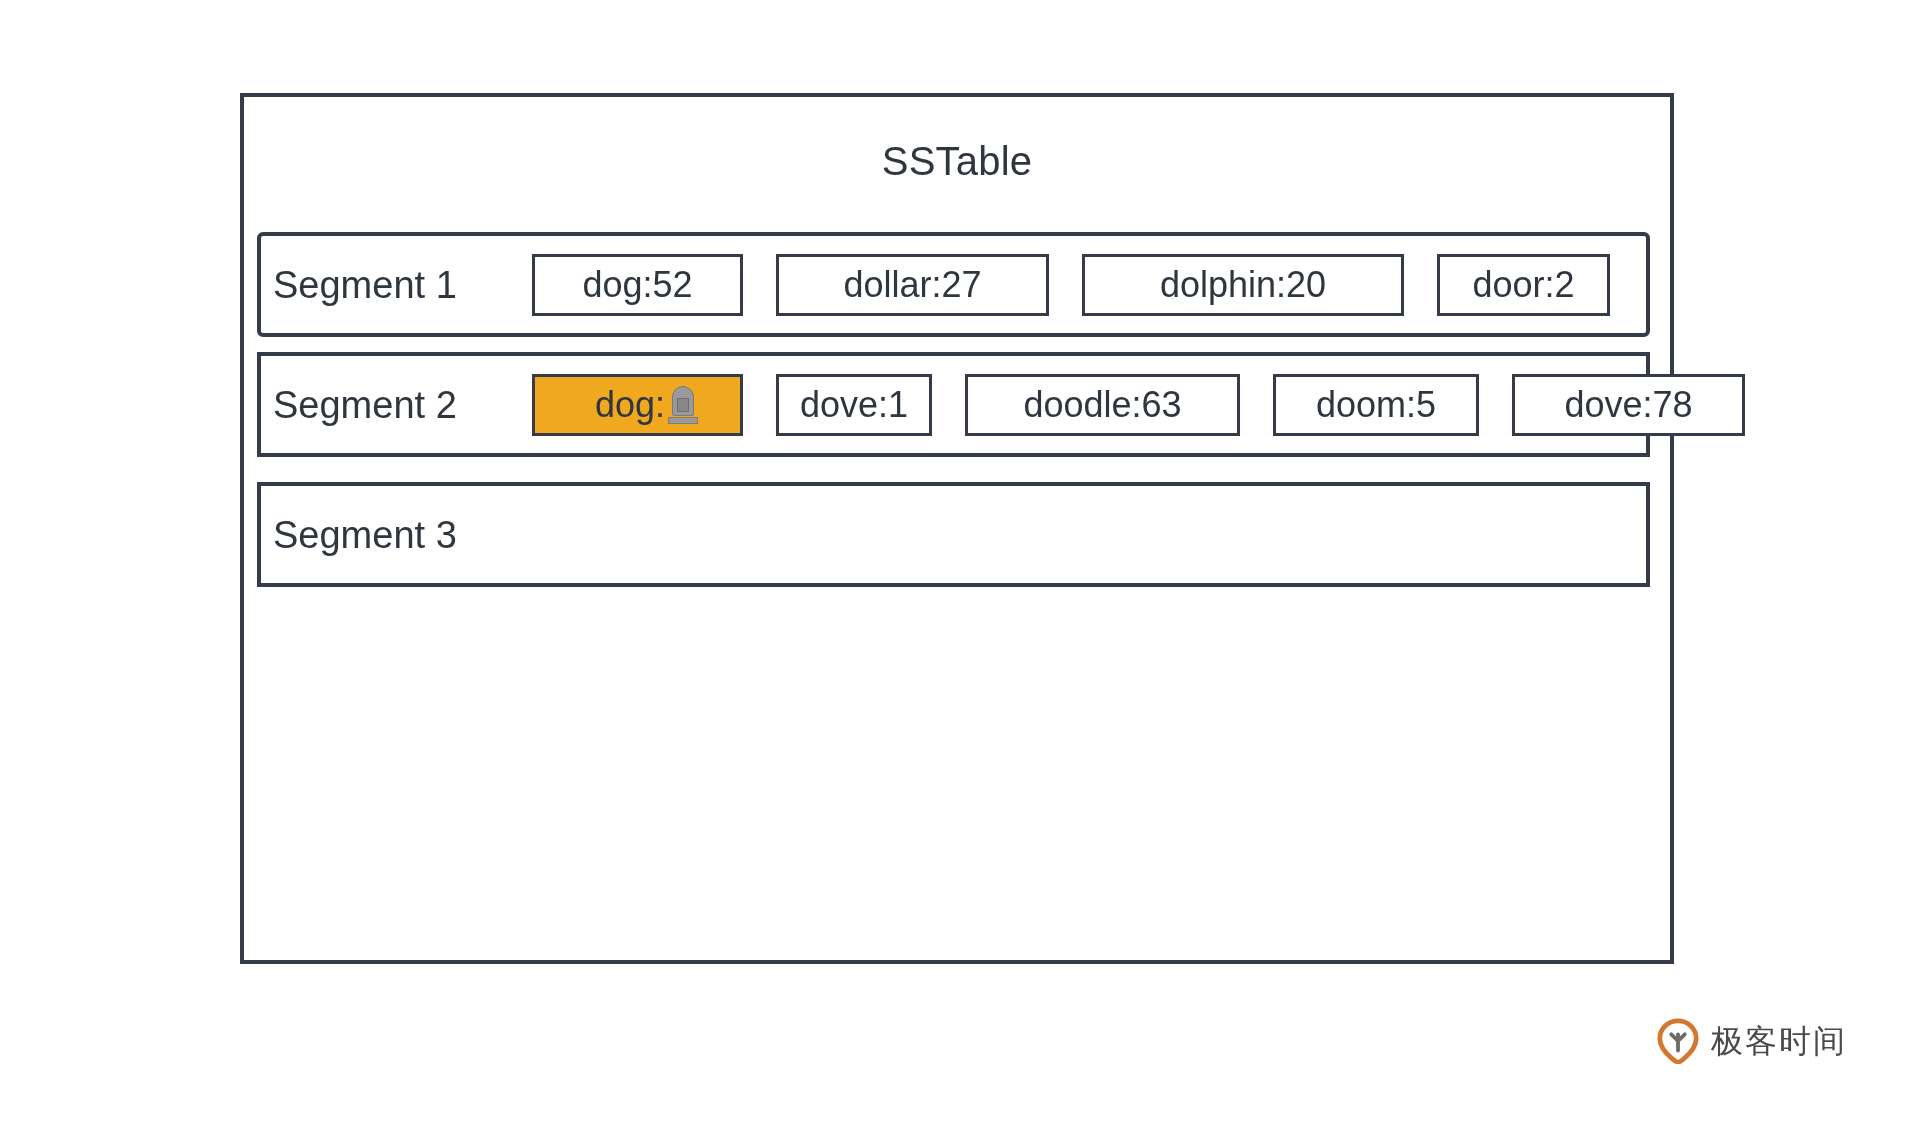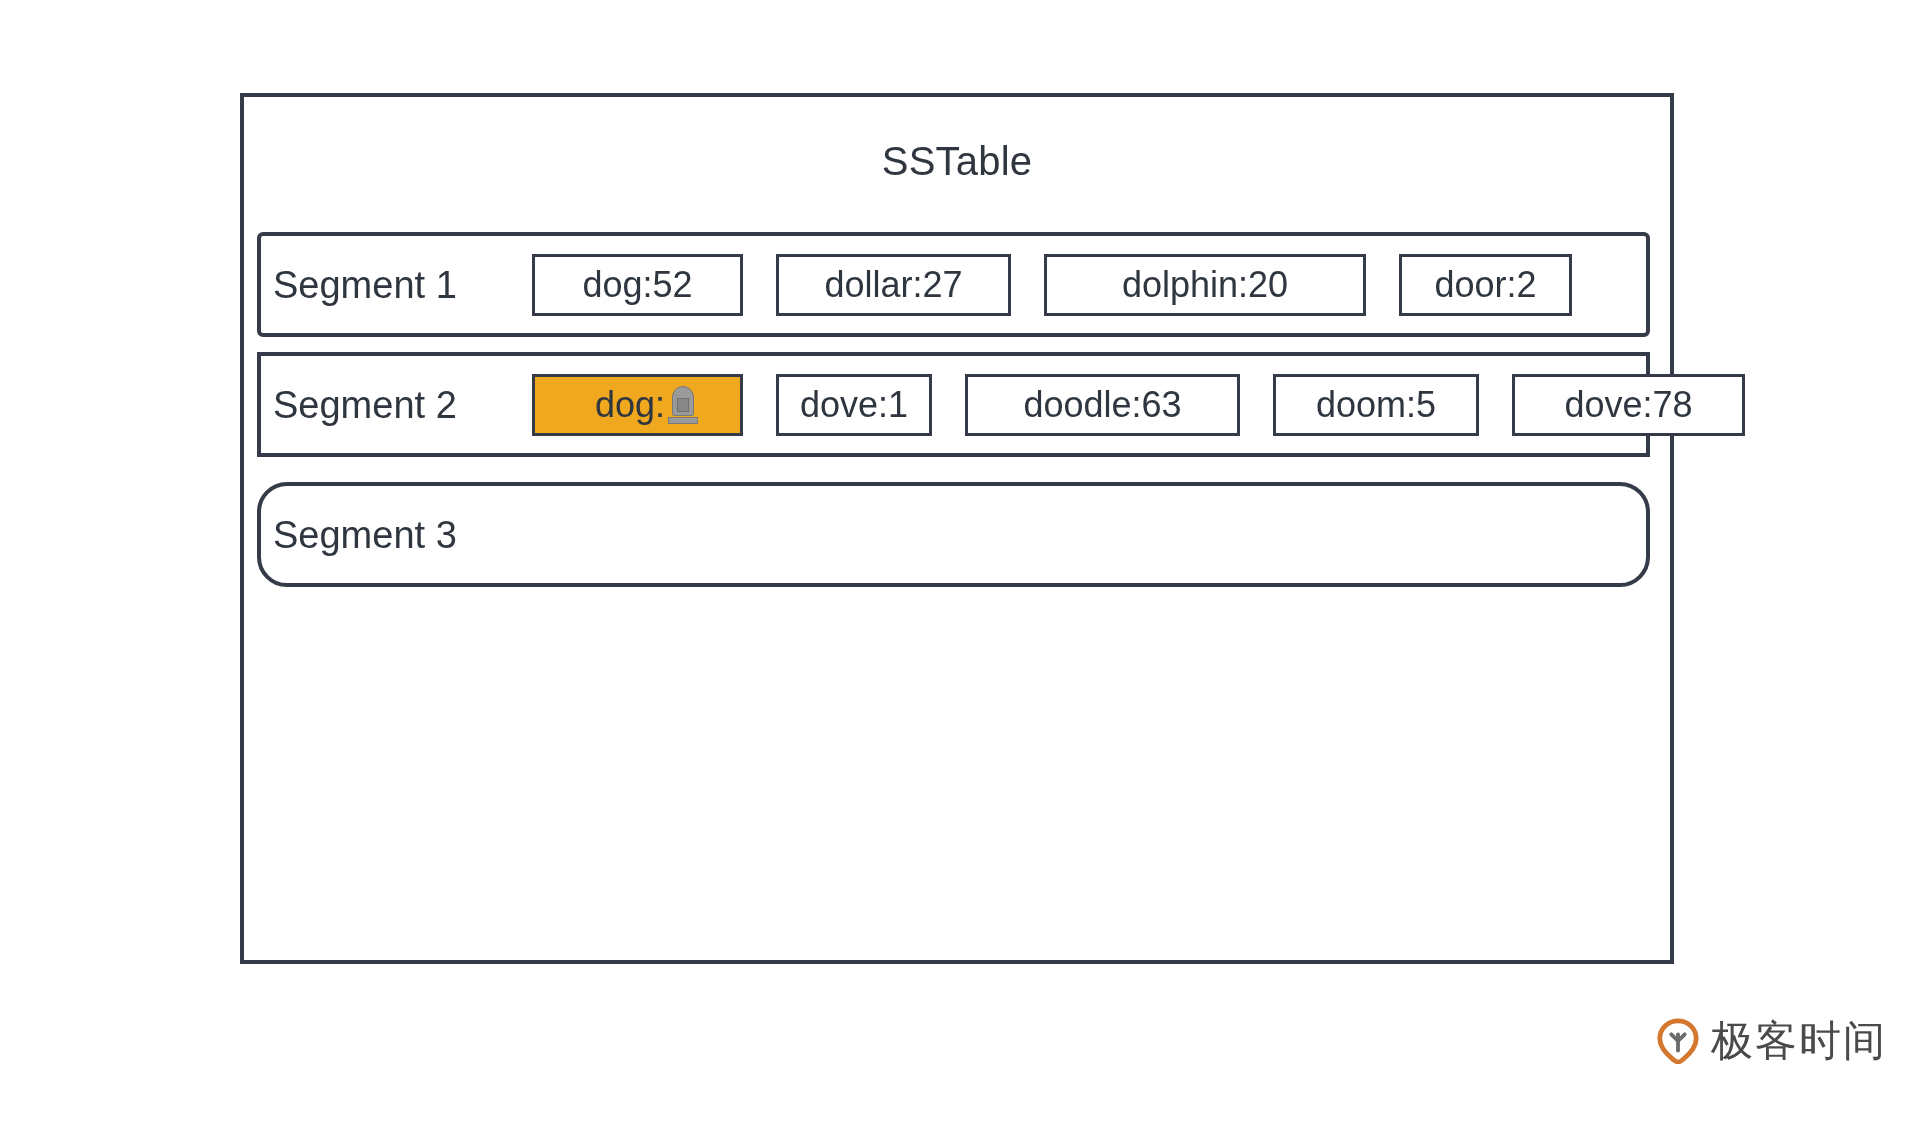--- a/index.html
+++ b/index.html
@@ -45,21 +45,21 @@
     position: absolute;
     left: 13px;
     width: 1393px;
     height: 105px;
     border: 4px solid #353b48;
     box-sizing: border-box;
     background: #ffffff;
   }
   .segment-row.row1 { top: 135px; border-radius: 6px; }
   .segment-row.row2 { top: 255px; }
-  .segment-row.row3 { top: 385px; border-radius: 30px; }
+  .segment-row.row3 { top: 385px; }
 
   .segment-label {
     position: absolute;
     left: 12px;
     top: 0;
     height: 100%;
     display: flex;
     align-items: center;
     font-size: 38px;
     line-height: 1;
@@ -153,41 +153,41 @@
     display: flex;
     align-items: center;
     gap: 10px;
   }
   .brand-mark {
     width: 46px;
     height: 46px;
     flex: 0 0 auto;
   }
   .brand-text {
-    font-size: 42px;
+    font-size: 32px;
     line-height: 1;
     color: #4a4a4a;
     letter-spacing: 2px;
     font-family: "DejaVu Sans", sans-serif;
   }
 </style>
 </head>
 <body>
 
 <div class="sstable-box">
 
   <div class="sstable-title">SSTable</div>
 
   <div class="segment-row row1">
     <div class="segment-label">Segment 1</div>
     <div class="entries seg1">
       <div class="entry-cell" style="width:211px">
         <span>dog:52</span>
       </div>
-      <div class="entry-cell" style="width:235px">
+      <div class="entry-cell" style="width:273px">
         <span>dollar:27</span>
       </div>
       <div class="entry-cell" style="width:322px">
         <span>dolphin:20</span>
       </div>
       <div class="entry-cell" style="width:173px">
         <span>door:2</span>
       </div>
     </div>
   </div>

